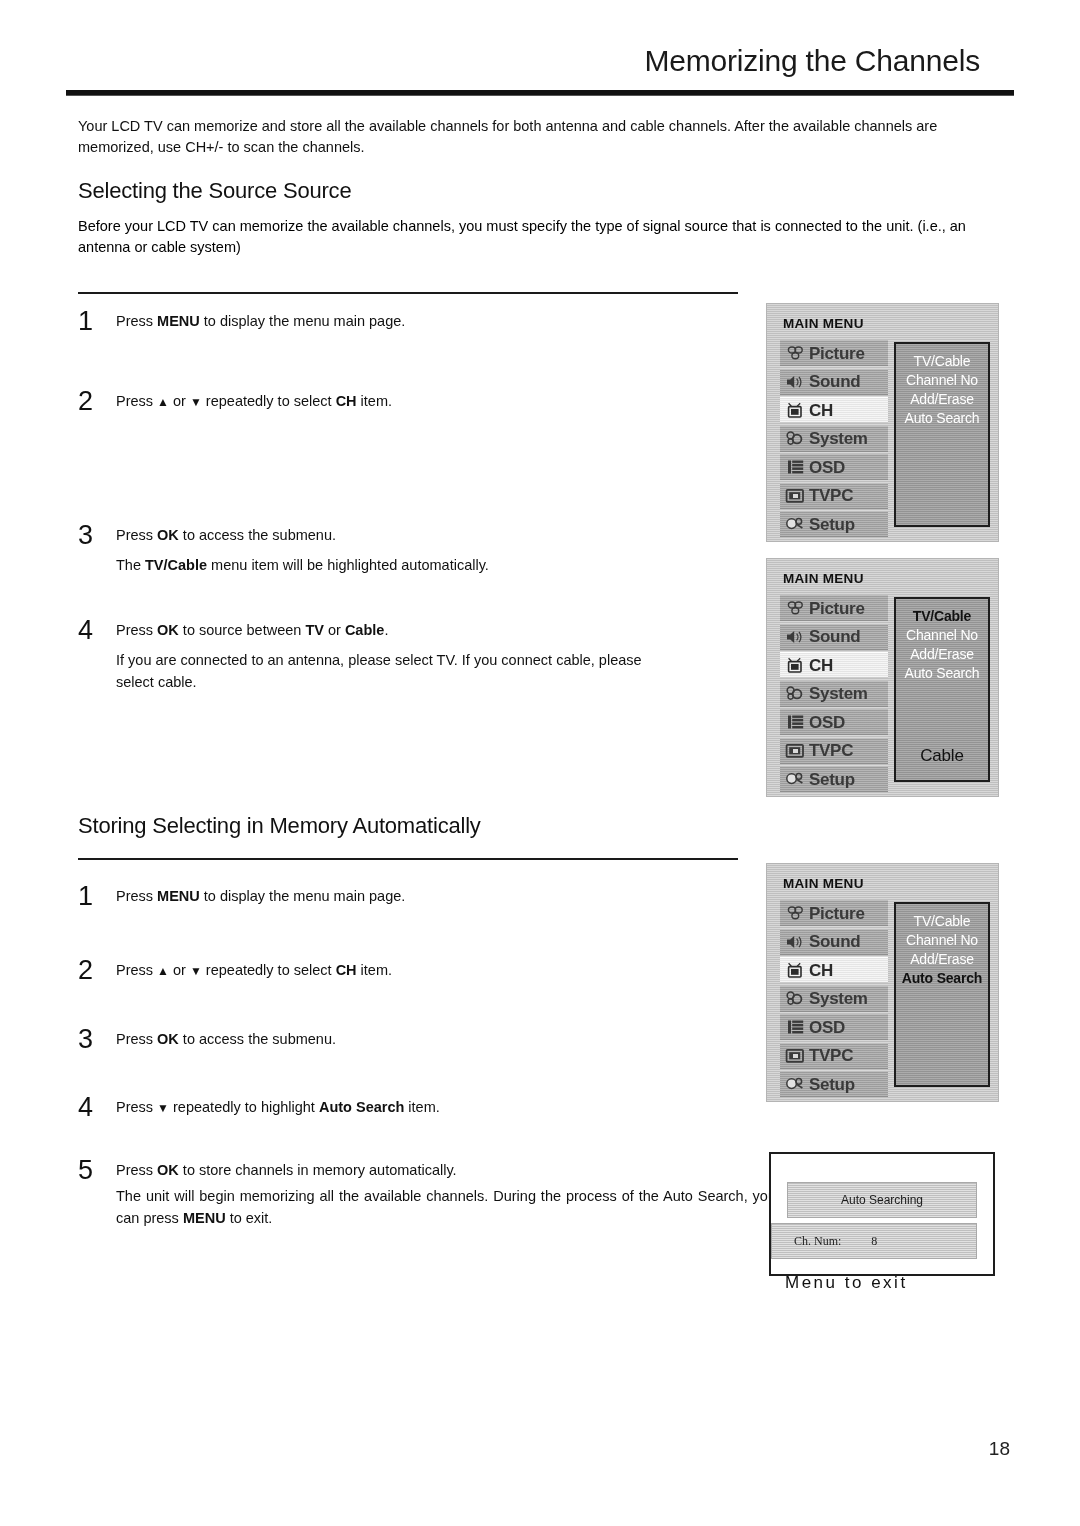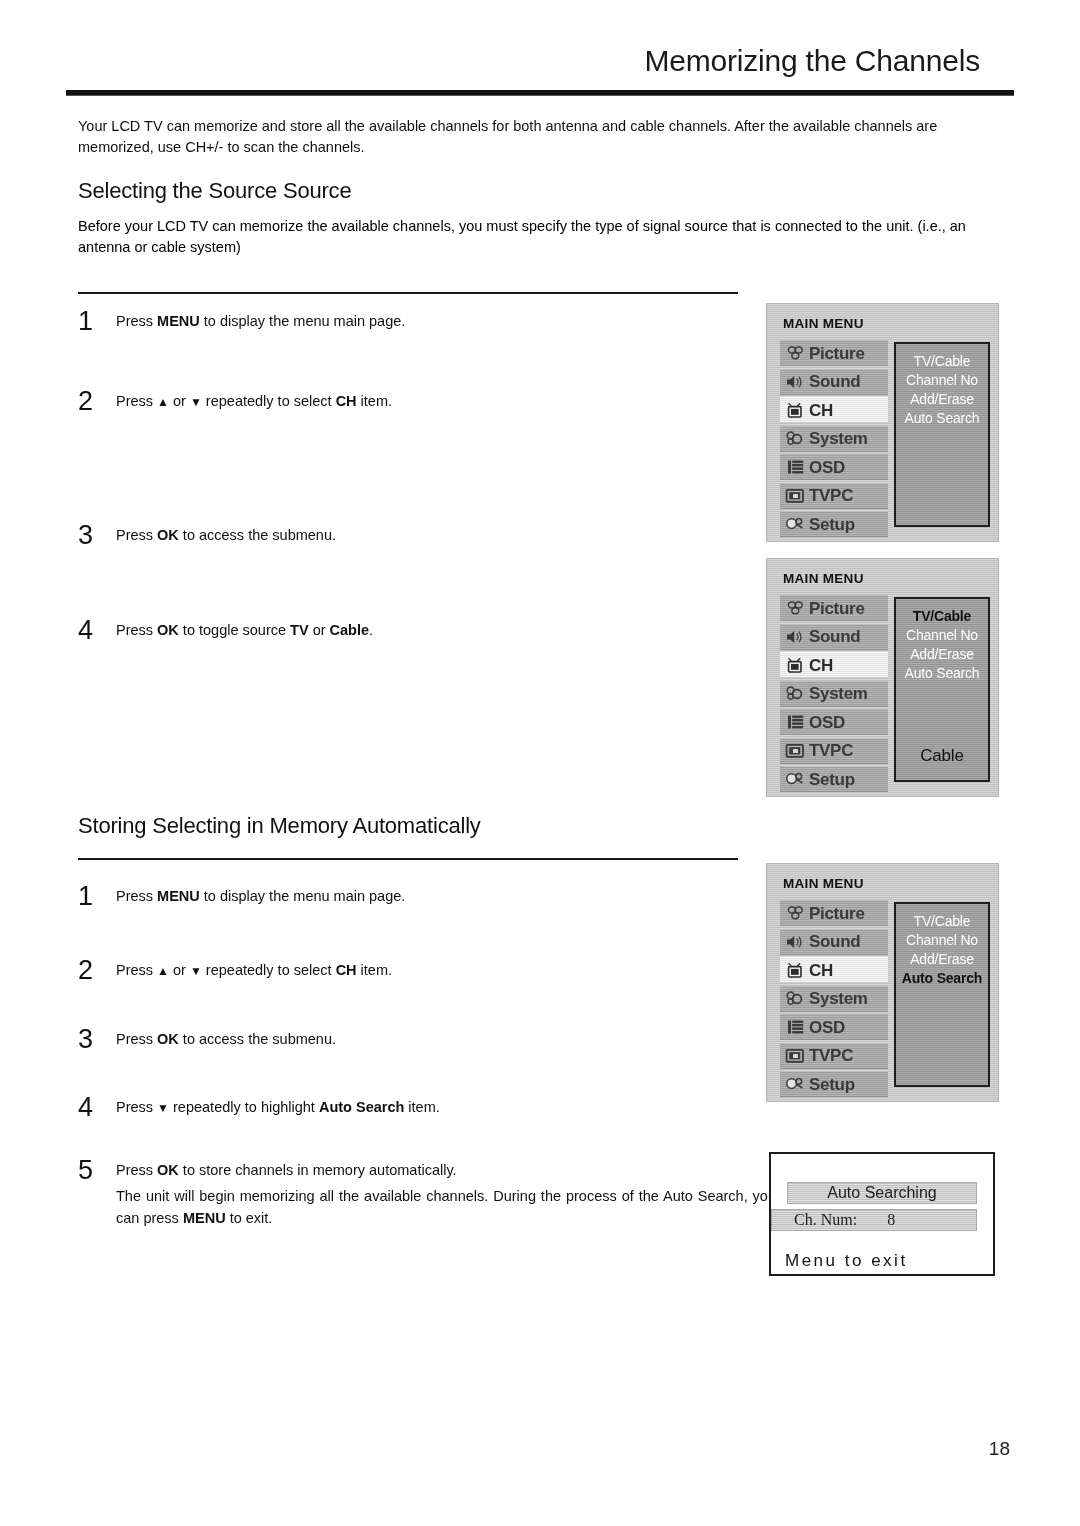--- a/index.html
+++ b/index.html
@@ -208,38 +208,38 @@
     border: 2px solid #1d1d1d;
     background: #ffffff;
     box-sizing: border-box;
   }
   .search-bar {
     background: #c9c9c9;
     background-image:
       repeating-linear-gradient(0deg, rgba(255,255,255,.45) 0 1px, rgba(0,0,0,.05) 1px 2px);
     border: 1px solid #a9a9a9;
     box-sizing: border-box;
-    height: 22px;
+    height: 36px;
     display: flex;
     align-items: center;
     justify-content: center;
-    font-size: 16px;
+    font-size: 12px;
     color: #1c1c1c;
   }
   .search-bar.left {
     justify-content: flex-start;
     padding-left: 22px;
   }
   .search-bar .chnum-val { margin-left: 30px; }
   .search-exit {
     font-size: 17px;
     color: #111;
     letter-spacing: 2.5px;
     padding-left: 14px;
-    padding-top: 20px;
+    padding-top: 14px;
   }
 
   
   .page-number {
     position: absolute;
     right: 70px;
     top: 1438px;
     font-size: 19px;
     color: #222;
   }
@@ -263,25 +263,27 @@
 </div>
 
 <div class="step" id="s1-step2" style="top:390px;">
   <span class="num">2</span>
   <div class="body"><span>Press </span><span class="arrow">▲</span><span> or </span><span class="arrow">▼</span><span> repeatedly to select </span><b class="k">CH</b><span> item.</span></div>
 </div>
 
 <div class="step" id="s1-step3" style="top:524px;">
   <span class="num">3</span>
   <div class="body"><span>Press </span><b class="k">OK</b><span> to access the submenu.</span></div>
+  <div class="sub"><span>The </span><b class="k">TV/Cable</b><span> menu item will be highlighted automatically.</span></div>
 </div>
 
 <div class="step" id="s1-step4" style="top:619px;">
   <span class="num">4</span>
-  <div class="body"><span>Press </span><b class="k">OK</b><span> to toggle source </span><b class="k">TV</b><span> or </span><b class="k">Cable</b><span>.</span></div>
+  <div class="body"><span>Press </span><b class="k">OK</b><span> to source between </span><b class="k">TV</b><span> or </span><b class="k">Cable</b><span>.</span></div>
+  <div class="sub" style="width:560px;">If you are connected to an antenna, please select TV. If you connect cable, please select cable.</div>
 </div>
 
 <div class="section-heading" id="sec2-heading">Storing Selecting in Memory Automatically</div>
 <div class="steps-rule" id="rule2"></div>
 
 <div class="step" id="s2-step1" style="top:885px;">
   <span class="num">1</span>
   <div class="body"><span>Press  </span><b class="k">MENU</b><span> to display the menu main page.</span></div>
 </div>
 

